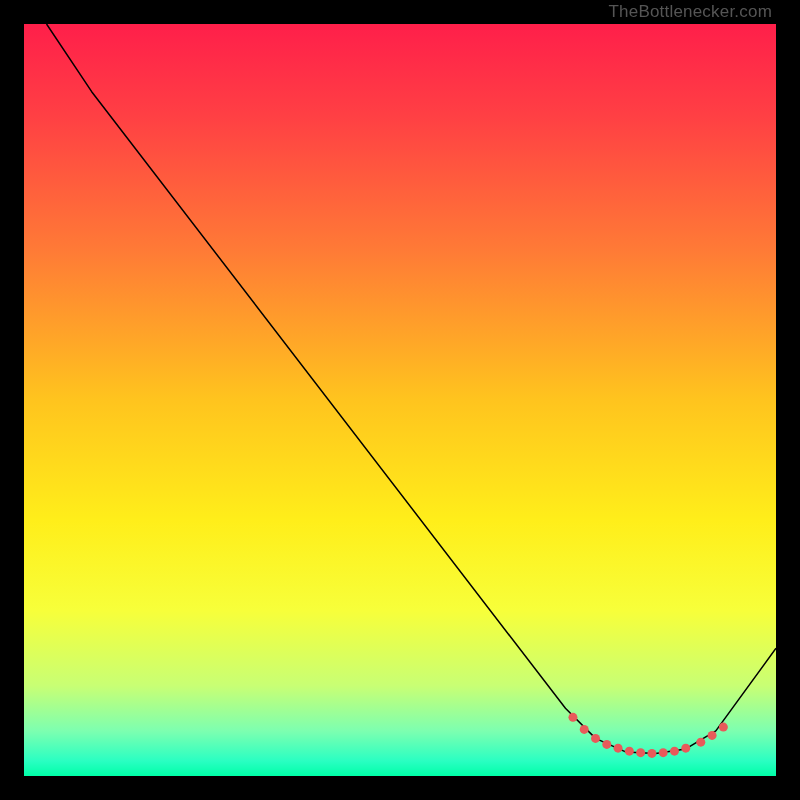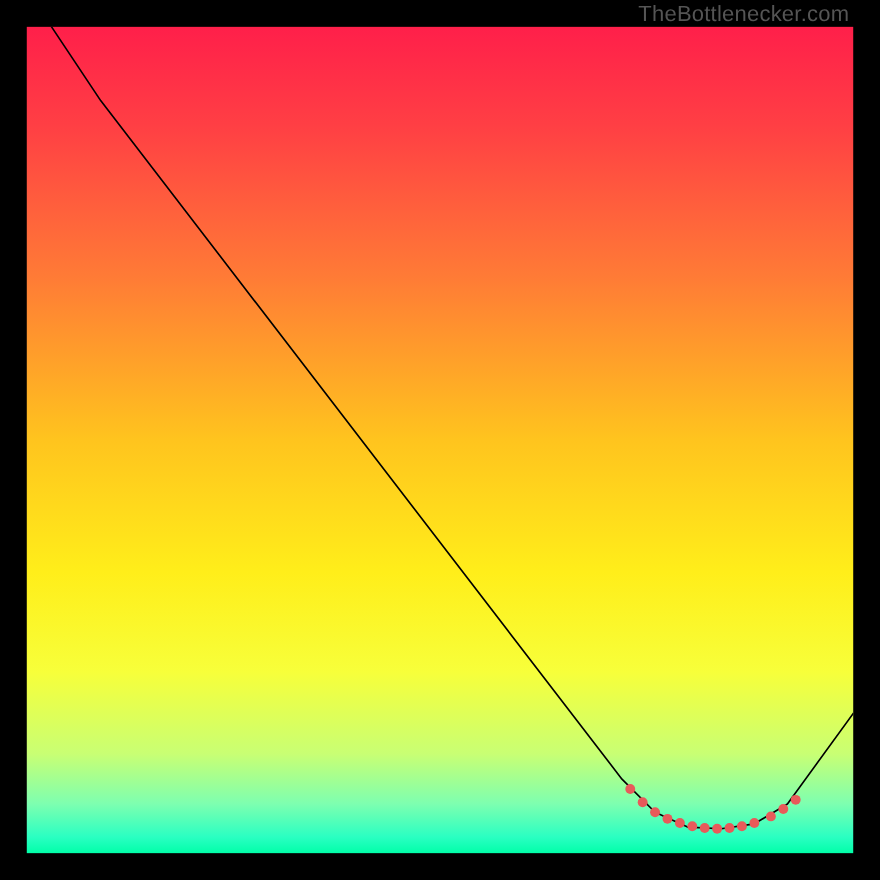--- a/index.html
+++ b/index.html
@@ -23,21 +23,21 @@
     top: 24px;
     width: 752px;
     height: 752px;
     overflow: hidden;
   }
   .watermark {
     position: absolute;
     top: 2px;
     right: 28px;
     color: #555;
-    font-size: 20px;
+    font-size: 17px;
     font-weight: 500;
     letter-spacing: 0.2px;
     user-select: none;
   }
 </style>
 </head>
 <body>
 
 <div class="frame">
   <div class="watermark">TheBottlenecker.com</div>

